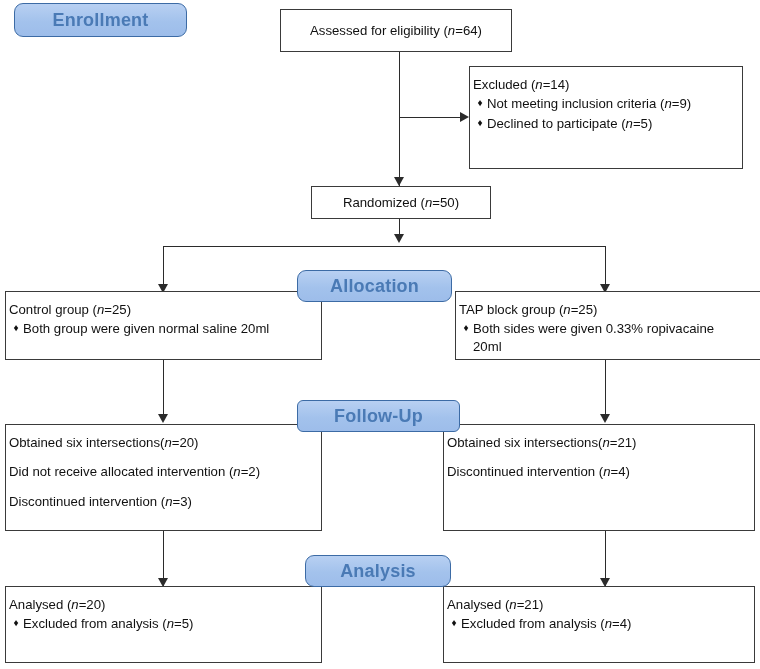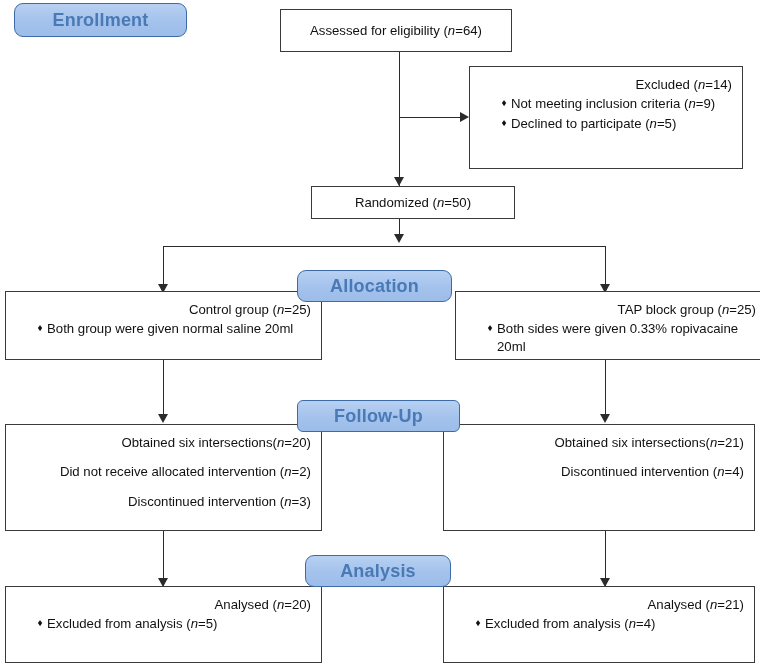--- a/index.html
+++ b/index.html
@@ -27,25 +27,24 @@
     line-height: 1.32;
     color: #111111;
   }
   .box.centered {
     display: flex;
     align-items: center;
     justify-content: center;
     text-align: center;
   }
   .box.padded {
-    padding: 9px 10px 6px 27px;
+    padding: 9px 10px 6px 3px;
   }
   .box .line {
     white-space: nowrap;
-    text-align: right;
   }
   .box .spaced {
     margin-top: 12px;
   }
   .bullet-line {
     display: flex;
     align-items: flex-start;
     margin-top: 2px;
   }
   .bullet-line .bullet {
@@ -140,21 +139,21 @@
       </span>
     </div>
     <div class="bullet-line">
       <span class="bullet">♦</span>
       <span class="btext">
         <span>Declined to participate (</span><span class="ital">n</span><span>=5)</span>
       </span>
     </div>
   </div>
 
-  <div class="box centered" style="left:311px; top:186px; width:204px; height:33px;">
+  <div class="box centered" style="left:311px; top:186px; width:180px; height:33px;">
     <div class="line">
       <span>Randomized (</span><span class="ital">n</span><span>=50)</span>
     </div>
   </div>
 
   <div class="vline" style="left:399px; top:219px; height:17px;"></div>
   <div class="arrow-down" style="left:394px; top:234px;"></div>
   <div class="hline" style="left:163px; top:246px; width:443px;"></div>
   <div class="vline" style="left:163px; top:246px; height:44px;"></div>
   <div class="arrow-down" style="left:158px; top:284px;"></div>

